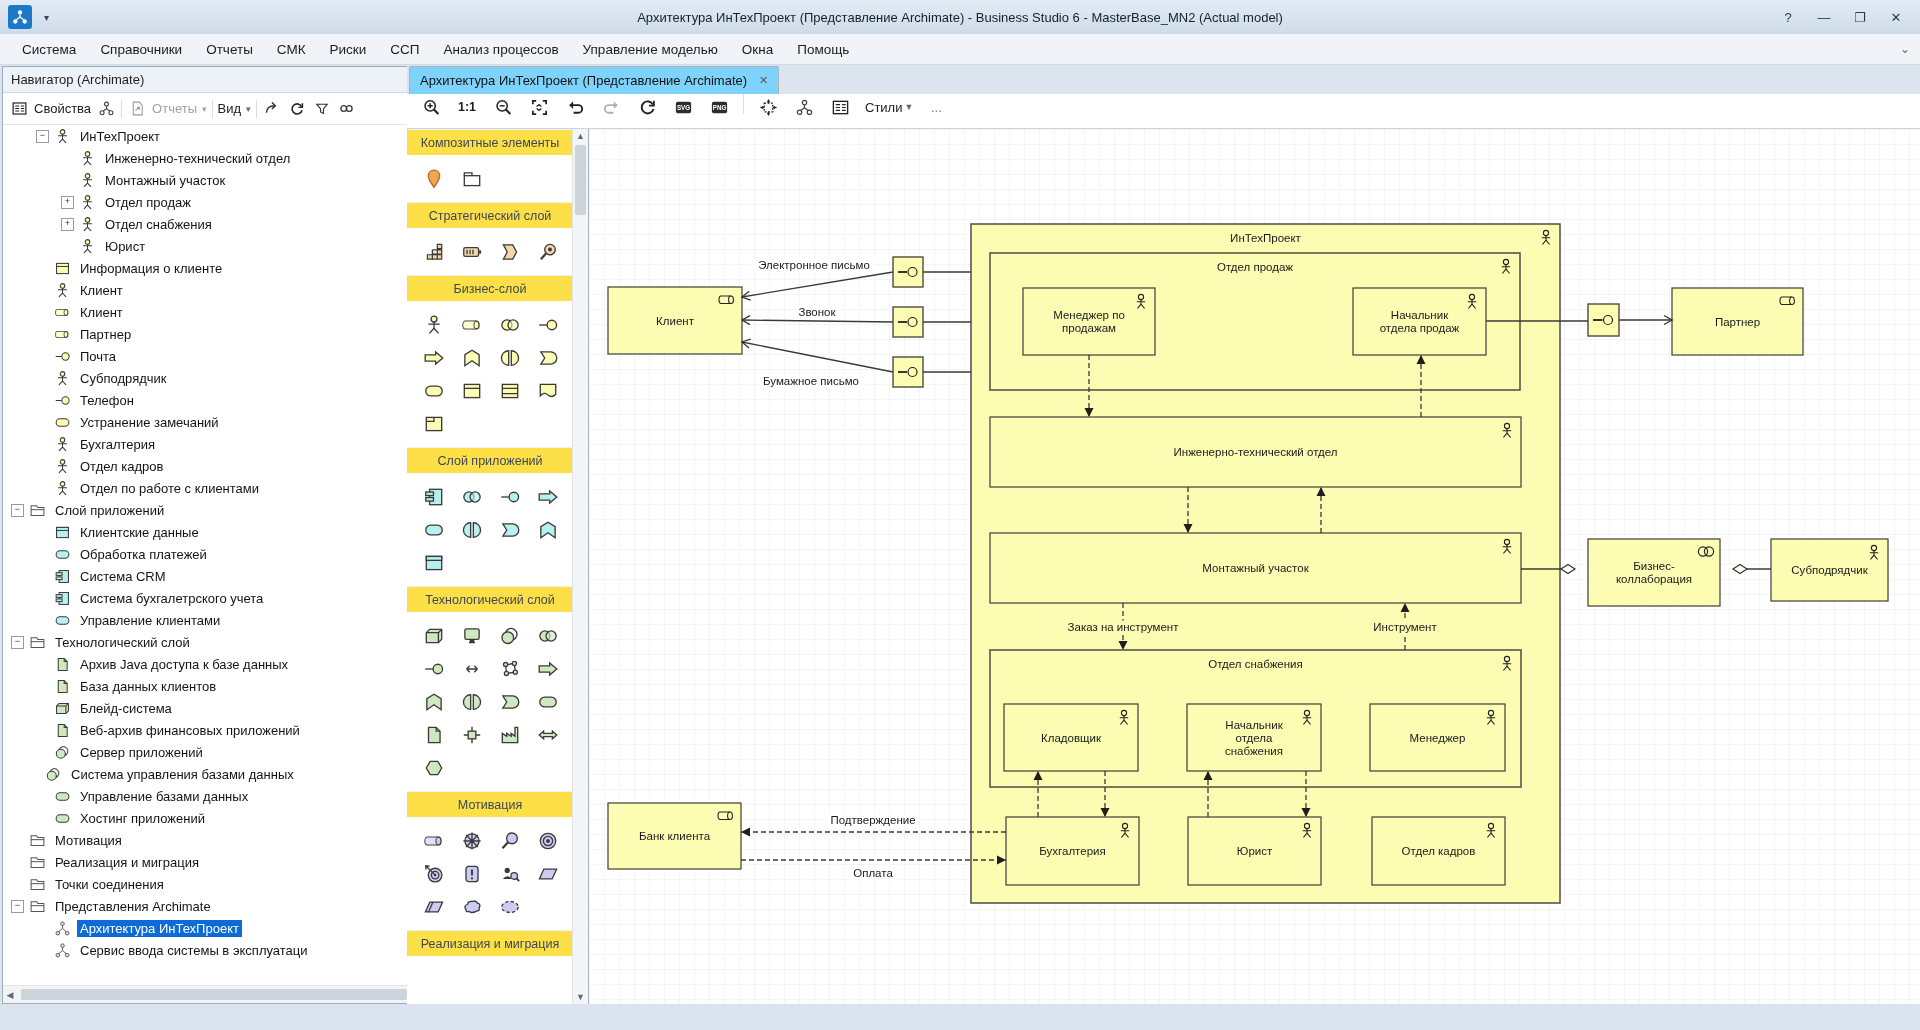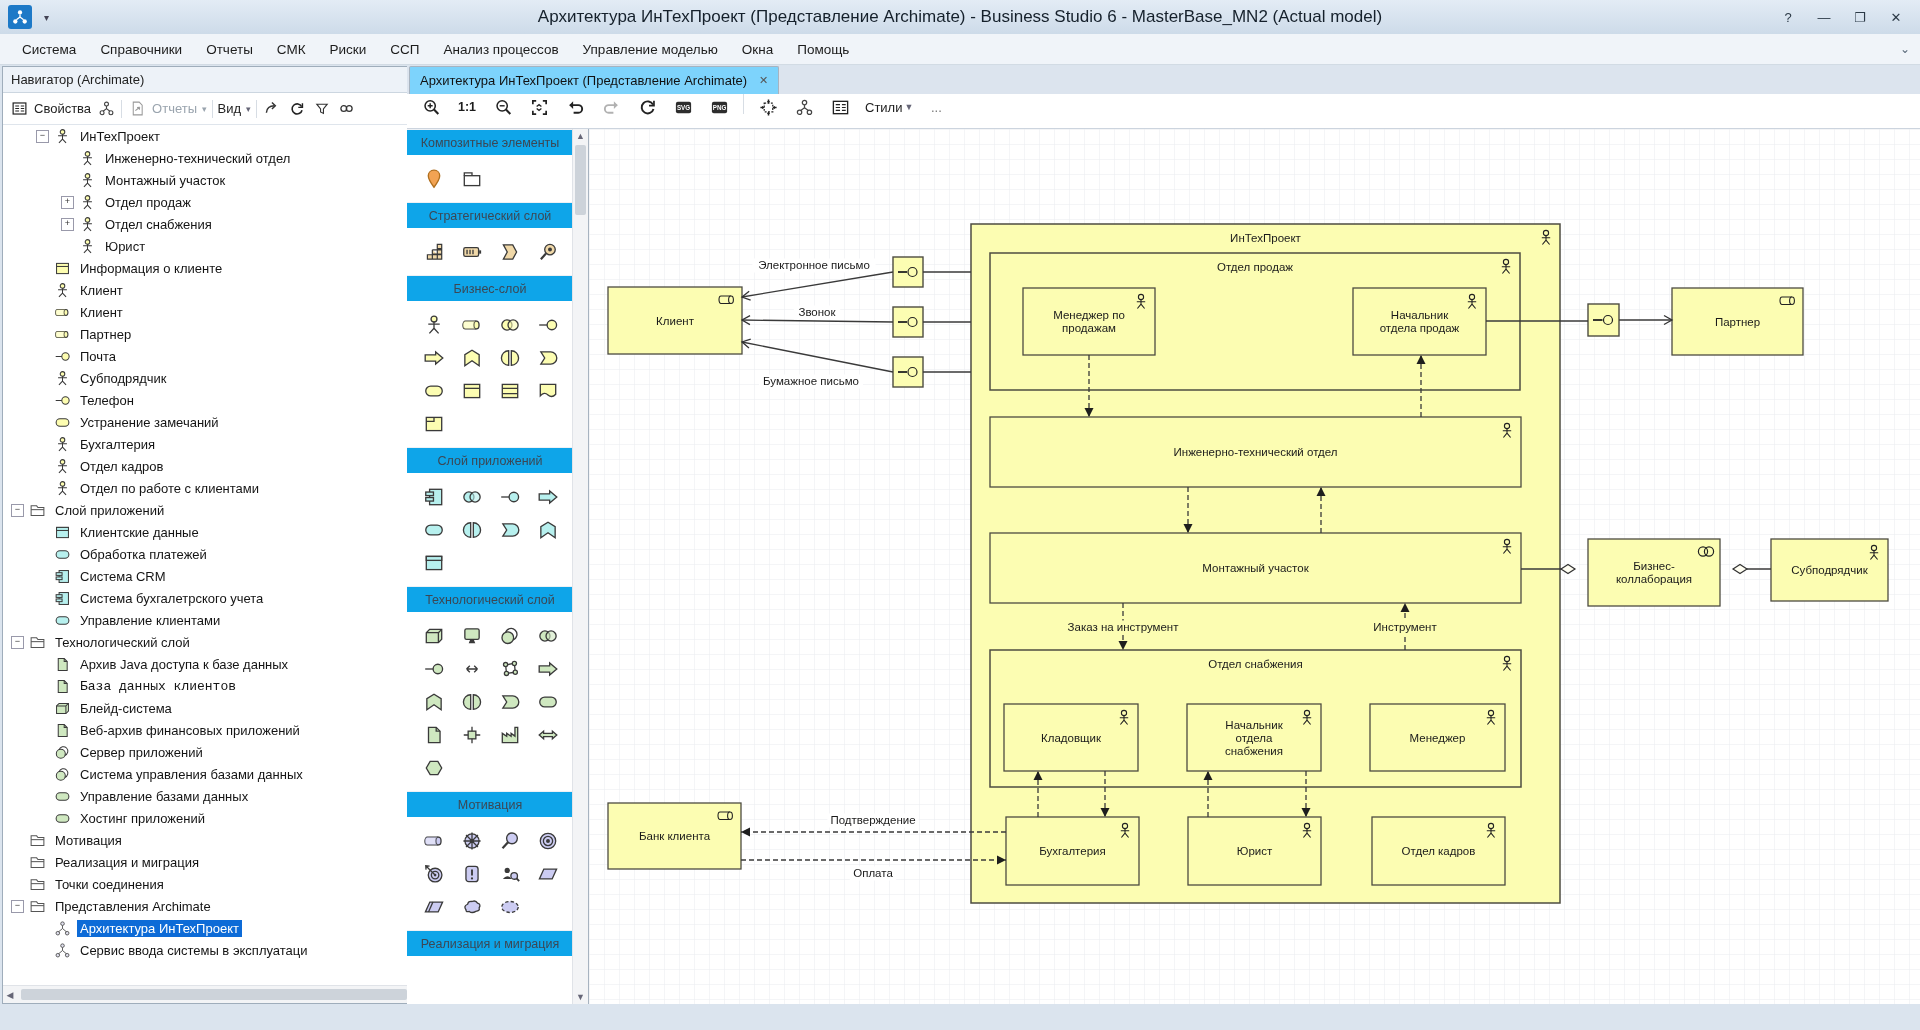--- a/index.html
+++ b/index.html
@@ -5,21 +5,21 @@
   html,body{margin:0;padding:0;width:1920px;height:1030px;overflow:hidden;
     font-family:"Liberation Sans",sans-serif;-webkit-font-smoothing:antialiased}
   #app{position:relative;width:1920px;height:1030px;background:#dbe4ee}
   
   #titlebar{position:absolute;left:0;top:0;right:0;height:34px;
     background:linear-gradient(#e3ecf5,#cddbe9);border-bottom:1px solid #b6c4d3;
     display:flex;align-items:center}
   #app-icon{width:24px;height:24px;margin:0 6px 0 8px;background:#1d79c7;border-radius:3px;
     display:flex;align-items:center;justify-content:center}
   #qa-caret{font-size:10px;color:#445;margin-left:6px}
-  #title-text{position:absolute;left:50%;transform:translateX(-50%);font-size:17px;color:#15202b;white-space:nowrap}
+  #title-text{position:absolute;left:50%;transform:translateX(-50%);font-size:13px;color:#15202b;white-space:nowrap}
   #win-controls{margin-left:auto;display:flex;align-items:center;padding-right:6px}
   .win-btn{width:36px;height:24px;display:flex;align-items:center;justify-content:center;
     font-size:13px;color:#2c3a47;cursor:default}
   
   #menubar{position:absolute;left:0;top:34px;right:0;height:30px;background:#f0f4f9;
     border-bottom:1px solid #d2dbe4;display:flex;align-items:center;padding-left:10px}
   .menu-item{padding:5px 12px;font-size:13.5px;color:#1c1c1c}
   #menu-right{margin-left:auto;padding-right:10px;color:#5a6a7a;font-size:12px}
   
   #navigator{position:absolute;left:2px;top:66px;width:481px;height:938px;background:#fff;
@@ -68,21 +68,21 @@
   .dt-item{height:26px;min-width:26px;display:flex;align-items:center;justify-content:center;
     font-size:13px;color:#1c1c1c;padding:0 3px}
   .dt-item.txt{font-weight:bold;font-size:12.5px}
   .dt-item.disabled{opacity:.35}
   .dt-sep{width:1px;height:20px;background:#d7dde4;margin:0 4px}
   .dt-label{font-size:13px;margin:0 2px}
   
   #palette{position:absolute;left:407px;top:129px;width:182px;bottom:26px;background:#fff;
     border-right:1px solid #a7b3c0;box-sizing:border-box;overflow:hidden}
   .pal-inner{position:absolute;left:0;top:0;right:15px;bottom:0;overflow:hidden}
-  .pal-head{height:25px;background:#0ea5e9;display:flex;align-items:center;justify-content:center;
+  .pal-head{height:25px;background:#fde047;display:flex;align-items:center;justify-content:center;
     font-size:12.5px;color:#3c4754;border-top:1px solid #eef1f5}
   .pal-icons{display:flex;flex-wrap:wrap;padding:7px 2px 7px 8px}
   .pal-cell{width:38px;height:33px;display:flex;align-items:center;justify-content:center}
   .pal-scroll{position:absolute;right:0;top:0;bottom:0;width:15px;background:#f3f4f6;
     border-left:1px solid #e0e3e8;display:flex;flex-direction:column}
   .pal-scroll .vthumb{height:70px}
   
   #canvas{position:absolute;left:589px;top:129px;right:0;bottom:26px;background:#fff;overflow:hidden}
   
   #statusbar{position:absolute;left:0;right:0;bottom:0;height:26px;background:#eef1f5;
@@ -443,21 +443,21 @@
             <div class="trow" style="padding-left: 33px;">
               <span class="noexp"></span>
               <span class="ic">
                 <svg viewBox="0 0 20 20" width="17" height="17">
                   <path d="M5 3 H12 L15.5 6.5 V17 H5 Z" fill="#cfe8c0" stroke="#3a3a3a" stroke-width="1.2"></path>
                   <path d="M12 3 V6.5 H15.5" fill="none" stroke="#3a3a3a" stroke-width="1.2"></path>
                 </svg>
               </span>
               <span class="lbl">Архив Java доступа к базе данных</span>
             </div>
-            <div class="trow" style="padding-left: 33px; font-family: Liberation Mono, monospace;">
+            <div class="trow" style="padding-left: 33px;">
               <span class="noexp"></span>
               <span class="ic">
                 <svg viewBox="0 0 20 20" width="17" height="17">
                   <path d="M5 3 H12 L15.5 6.5 V17 H5 Z" fill="#cfe8c0" stroke="#3a3a3a" stroke-width="1.2"></path>
                   <path d="M12 3 V6.5 H15.5" fill="none" stroke="#3a3a3a" stroke-width="1.2"></path>
                 </svg>
               </span>
               <span class="lbl">База данных клиентов</span>
             </div>
             <div class="trow" style="padding-left: 33px;">
@@ -483,21 +483,21 @@
             <div class="trow" style="padding-left: 33px;">
               <span class="noexp"></span>
               <span class="ic">
                 <svg viewBox="0 0 20 20" width="17" height="17">
                   <circle cx="8" cy="11.5" r="5.3" fill="#cfe8c0" stroke="#3a3a3a" stroke-width="1.2"></circle>
                   <path d="M6 6.8 A5.3 5.3 0 1 1 12.7 13.5" fill="none" stroke="#3a3a3a" stroke-width="1.2"></path>
                 </svg>
               </span>
               <span class="lbl">Сервер приложений</span>
             </div>
-            <div class="trow" style="padding-left: 33px;">
+            <div class="trow" style="padding-left: 24px;">
               <span class="noexp"></span>
               <span class="ic">
                 <svg viewBox="0 0 20 20" width="17" height="17">
                   <circle cx="8" cy="11.5" r="5.3" fill="#cfe8c0" stroke="#3a3a3a" stroke-width="1.2"></circle>
                   <path d="M6 6.8 A5.3 5.3 0 1 1 12.7 13.5" fill="none" stroke="#3a3a3a" stroke-width="1.2"></path>
                 </svg>
               </span>
               <span class="lbl">Система управления базами данных</span>
             </div>
             <div class="trow" style="padding-left: 33px;">

